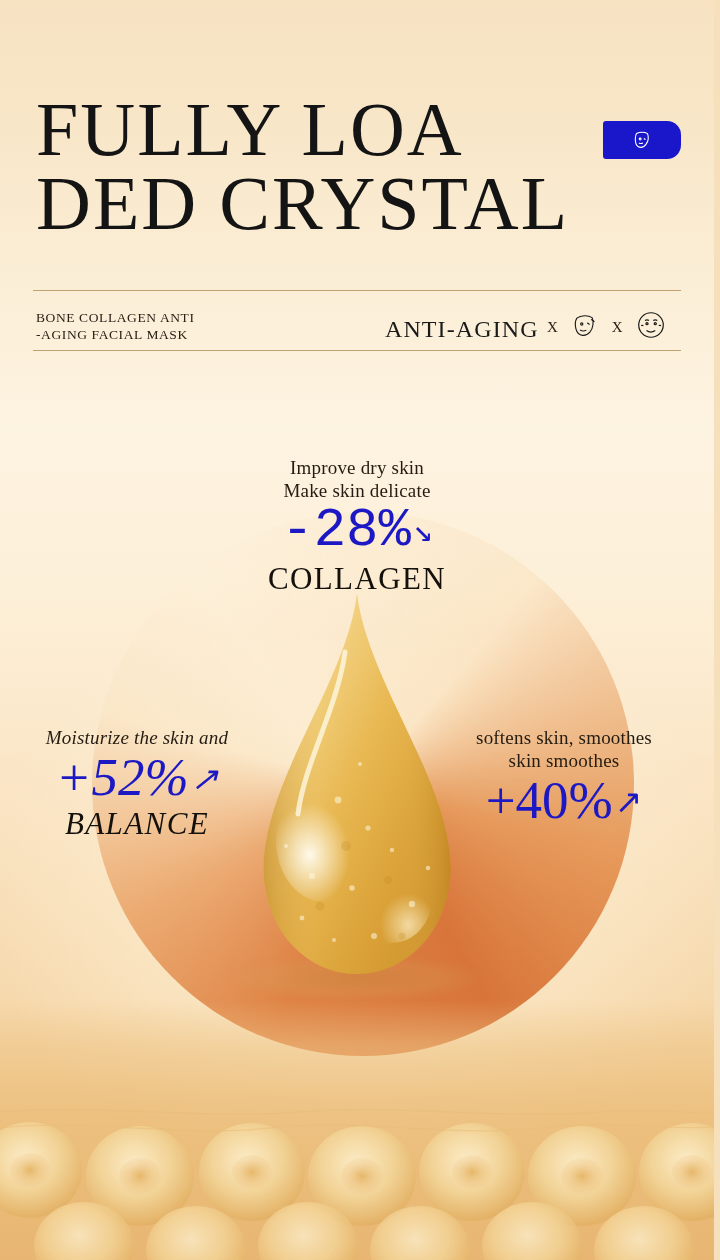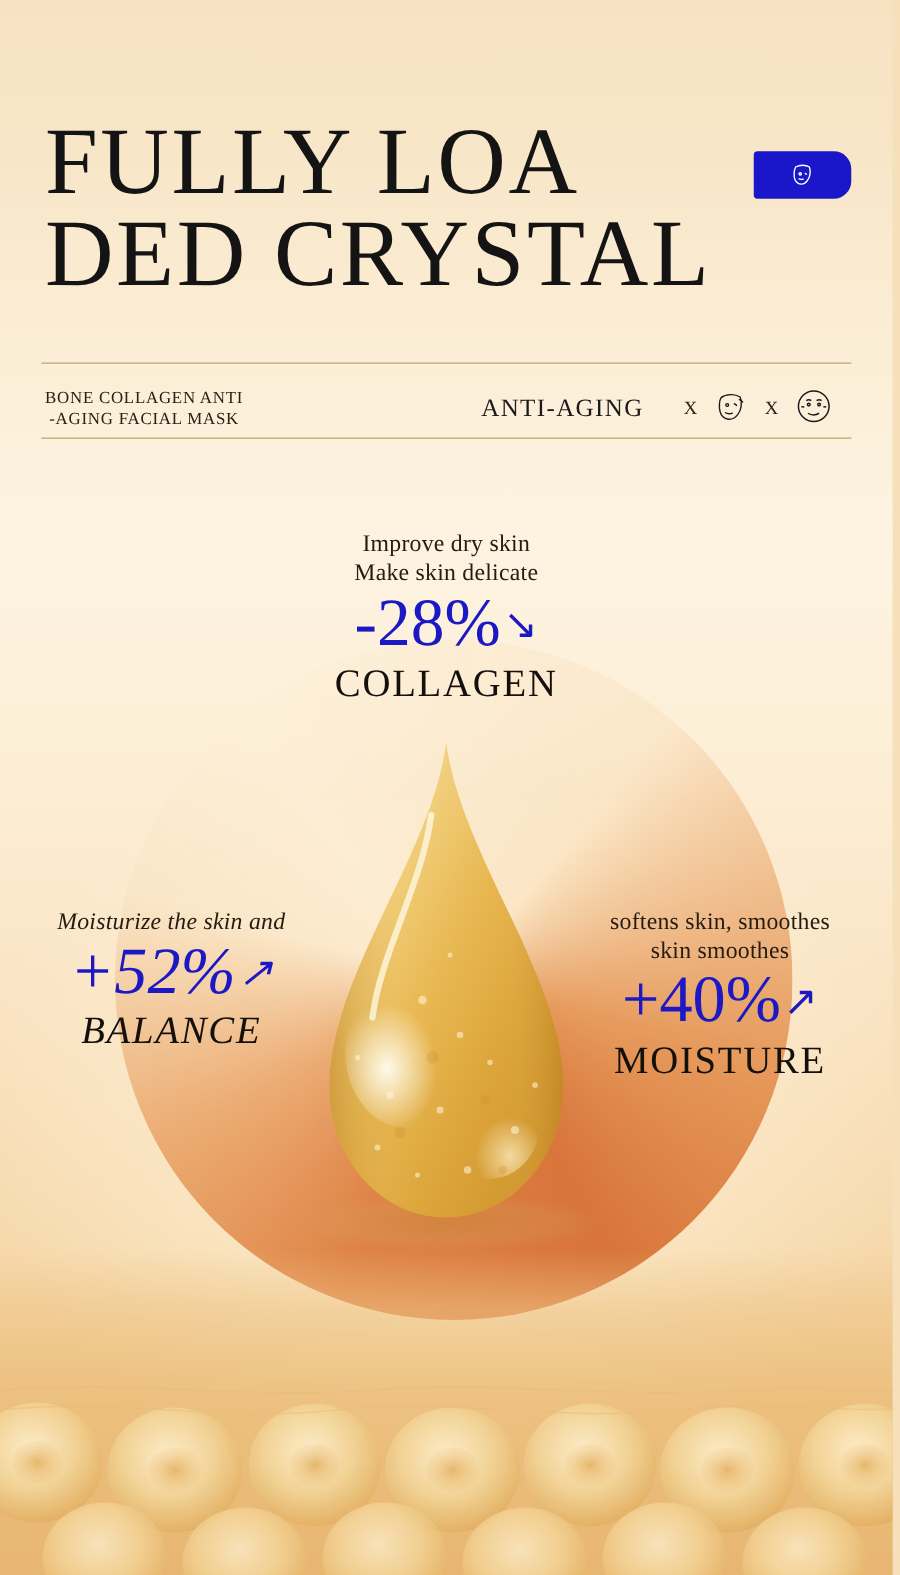--- a/index.html
+++ b/index.html
@@ -88,28 +88,27 @@
 
   .subtitle {
     position: absolute;
     left: 36px;
     top: 309px;
     color: #2a2116;
     font-size: 13.5px;
     line-height: 1.28;
     letter-spacing: 0.6px;
     font-family: "Liberation Serif", serif;
-    text-align: center;
   }
 
   .tagline {
     position: absolute;
     left: 385px;
     top: 316px;
-    font-size: 20px;
+    font-size: 24px;
     letter-spacing: 1.1px;
     color: #1a1a1a;
   }
 
   .icon-row {
     position: absolute;
     top: 309px;
     left: 545px;
     display: flex;
     align-items: center;
@@ -190,24 +189,24 @@
     gap: 2px;
   }
   .stat .val .arrow { font-size: 33px; line-height: 1; position: relative; top: 2px; }
   .stat .lbl {
     font-size: 31px;
     letter-spacing: 1.4px;
     color: #14110d;
     margin-top: 1px;
   }
 
-  .stat-top { left: 50%; transform: translateX(-50%); top: 424px; width: 400px; }
-  .stat-top .val { font-size: 54px; }
+  .stat-top { left: 50%; transform: translateX(-50%); top: 456px; width: 400px; }
+  .stat-top .val { font-size: 54px; font-family: Liberation Mono, monospace; }
   .stat-left { left: 6px; top: 726px; width: 262px; font-style: italic; }
-  .stat-right { right: 4px; top: 726px; width: 268px; }
+  .stat-right { right: 16px; top: 726px; width: 268px; }
 
   
   .cells {
     position: absolute;
     left: 0;
     bottom: 0;
     width: 720px;
     height: 260px;
     overflow: hidden;
   }
@@ -359,21 +358,20 @@
 
   <div class="stat stat-right">
     <div class="cap">
       <div>softens skin, smoothes</div>
       <div>skin smoothes</div>
     </div>
     <div class="val">
       <span>+40%</span>
       <span class="arrow">↗</span>
     </div>
-    <div class="lbl">MOISTURE</div>
   </div>
 
   <div class="cells">
     <div class="fluid"></div>
     <svg width="720" height="260" viewBox="0 0 720 260">
       <defs>
         <radialGradient id="cellG" cx="45%" cy="38%" r="62%">
           <stop offset="0%" stop-color="#fdf0cf" stop-opacity="0.95"></stop>
           <stop offset="55%" stop-color="#f4d79b" stop-opacity="0.9"></stop>
           <stop offset="100%" stop-color="#e3b164" stop-opacity="0.9"></stop>

